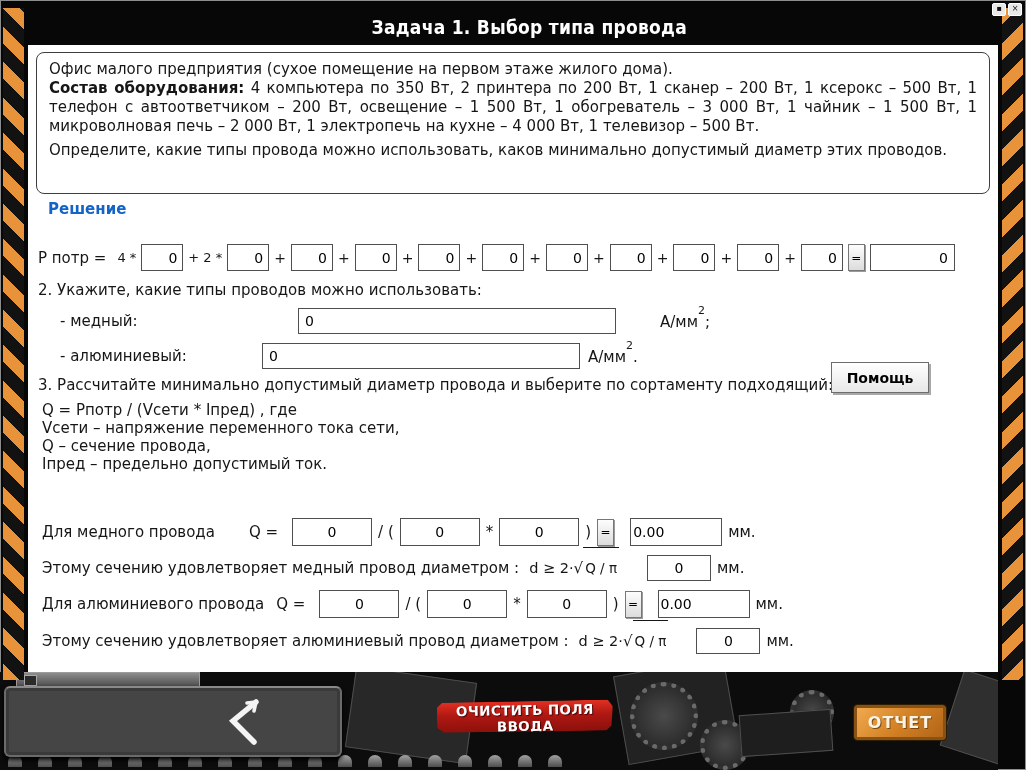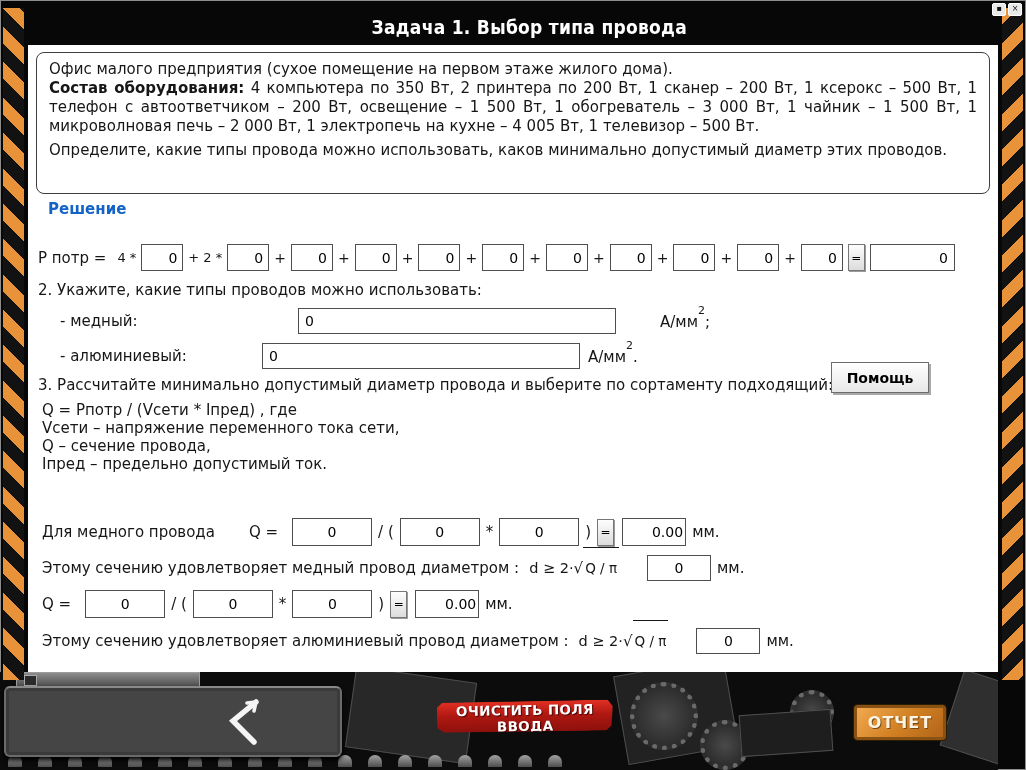--- a/index.html
+++ b/index.html
@@ -45,22 +45,22 @@
             border:1px solid #6d6d6d;background:linear-gradient(#ffffff,#e7e7e7);box-shadow:2px 2px 0 #a8a8a8;
             font:bold 14px "DejaVu Sans",sans-serif;cursor:pointer;}
   .formula-block{position:absolute;left:14px;top:356px;font-size:15px;line-height:18px;}
   
   .qrow{position:absolute;left:14px;display:flex;align-items:center;font-size:15px;white-space:nowrap;}
   .qrow .qlabel{margin-right:34px;}
   .qrow .qsym{margin-right:14px;}
   .qbox{width:80px;height:28px;box-sizing:border-box;border:1px solid #4f4f4f;text-align:center;
         font:14px "DejaVu Sans",sans-serif;}
   .qop{margin:0 6px;}
-  .qres{width:64px;height:28px;box-sizing:border-box;border:1px solid #4f4f4f;text-align:right;
-        font:14px "DejaVu Sans",sans-serif;margin-left:8px;}
+  .qres{width:92px;height:28px;box-sizing:border-box;border:1px solid #4f4f4f;text-align:left;
+        font:14px "DejaVu Sans",sans-serif;margin-left:16px;}
   .qunit{margin-left:6px;}
   .dbox{width:64px;height:26px;box-sizing:border-box;border:1px solid #4f4f4f;text-align:center;
         font:14px "DejaVu Sans",sans-serif;margin-left:28px;}
   .radical .rad-sign{font-size:15px;}
   .radical .radicand{border-top:1px solid #161616;padding:12px 2px;font-size:13.5px;}
   .dformula{margin-left:10px;font-size:14.5px;}
   
   .mech{position:absolute;left:0;top:672px;width:998px;height:98px;background:#0c0c0c;overflow:hidden;z-index:1;}
   .mshape{position:absolute;}
   .gear{border-radius:50%;border:5px dotted #6a6a6a;background:radial-gradient(#4a4a4a,#222);}
@@ -96,21 +96,21 @@
   </div>
   <div class="winctl">
     <span>▪</span>
     <span>×</span>
   </div>
 
   <div class="panel">
 
     <div class="problem">
       <div>Офис малого предприятия (сухое помещение на первом этаже жилого дома).</div>
-      <div class="equip-par"><b>Состав оборудования:</b><span> 4 компьютера по 350 Вт, 2 принтера по 200 Вт, 1 сканер – 200 Вт, 1 ксерокс – 500 Вт, 1 телефон с автоответчиком – 200 Вт, освещение – 1 500 Вт, 1 обогреватель – 3 000 Вт, 1 чайник – 1 500 Вт, 1 микроволновая печь – 2 000 Вт, 1 электропечь на кухне – 4 005 Вт, 1 телевизор – 500 Вт.</span></div>
+      <div class="equip-par"><b>Состав оборудования:</b><span> 4 компьютера по 350 Вт, 2 принтера по 200 Вт, 1 сканер – 200 Вт, 1 ксерокс – 500 Вт, 1 телефон с автоответчиком – 200 Вт, освещение – 1 500 Вт, 1 обогреватель – 3 000 Вт, 1 чайник – 1 500 Вт, 1 микроволновая печь – 2 000 Вт, 1 электропечь на кухне – 4 000 Вт, 1 телевизор – 500 Вт.</span></div>
       <div class="task">Определите, какие типы провода можно использовать, каков минимально допустимый диаметр этих проводов.</div>
     </div>
 
     <div class="sol-header">Решение</div>
 
     <div class="power-row">
       <span class="lbl">Р потр =</span>
       <span class="coef">4 *</span>
       <input class="nbox" value="0" style="">
       <span class="coef">+ 2 *</span>
@@ -176,20 +176,21 @@
     </div>
 
     <div class="qrow" style="top:510px;">
       <span>Этому сечению удовлетворяет медный провод диаметром :</span>
       <span class="dformula radical"><span>d ≥ 2·</span><span class="rad-sign">√</span><span class="radicand">Q / π</span></span>
       <input class="dbox" value="0" style="">
       <span class="qunit">мм.</span>
     </div>
 
     <div class="qrow" style="top:545px;">
+      <span class="qlabel" style="margin-right:12px;">Для алюминиевого провода</span>
       <span class="qsym">Q =</span>
       <input class="qbox" value="0" style="">
       <span class="qop">/ (</span>
       <input class="qbox" value="0" style="">
       <span class="qop">*</span>
       <input class="qbox" value="0" style="">
       <span class="qop">)</span>
       <button class="eqbtn">=</button>
       <input class="qres" value="0.00" style="">
       <span class="qunit">мм.</span>

